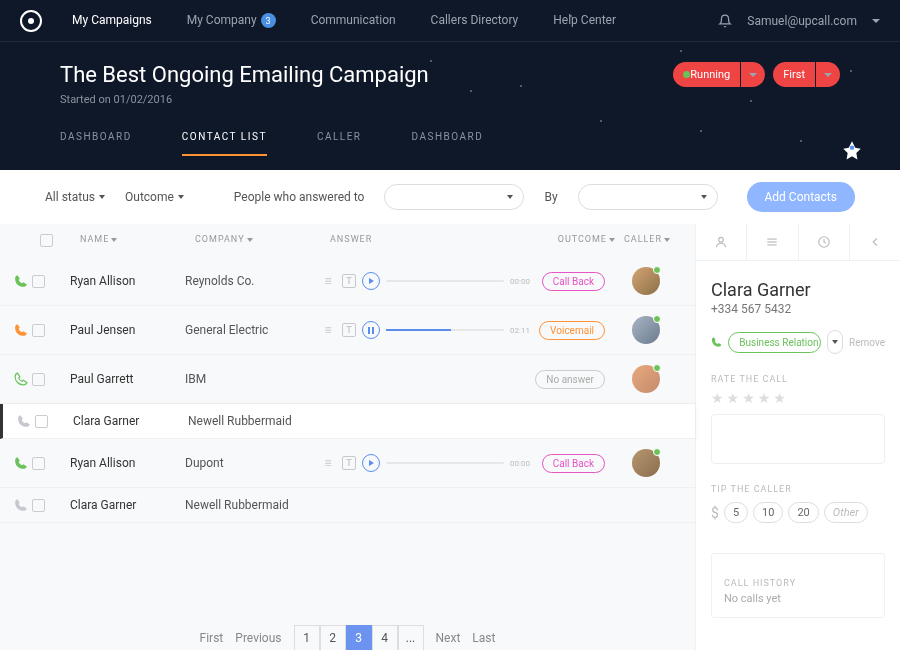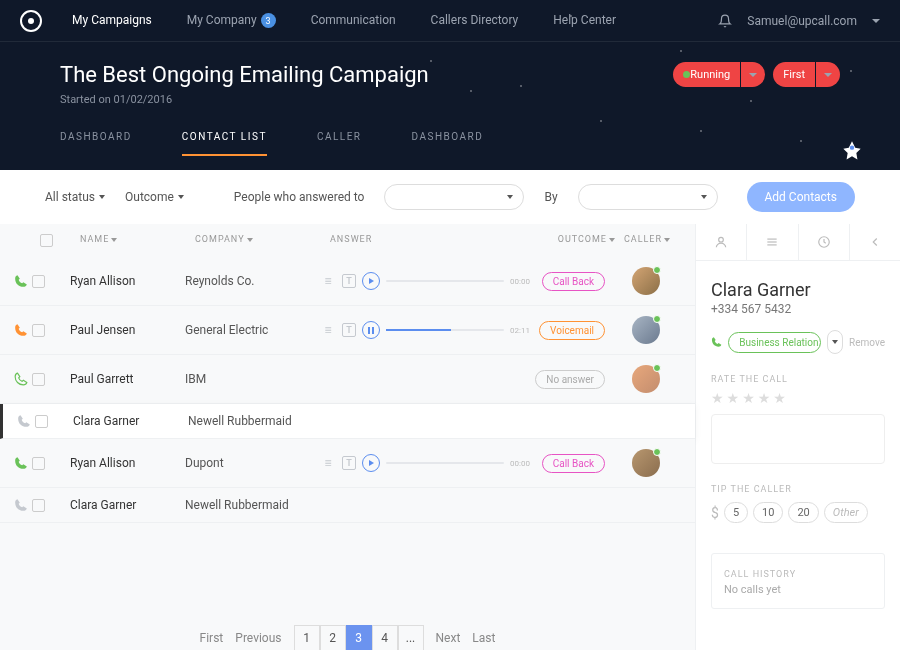--- a/index.html
+++ b/index.html
@@ -409,17 +409,17 @@
         <span>★</span>
       </div>
     <div class="rate-box"></div>
     <div class="sec-label">TIP THE CALLER</div>
     <div class="tip-row">
       <span class="dollar">$</span>
       <span id="tips" style="display: contents;"><span class="tip-btn">5</span><span class="tip-btn">10</span><span class="tip-btn">20</span></span>
       <span class="tip-btn other">Other</span>
     </div>
     <div class="history-box">
-      <div class="sec-label" style="margin-top:3px">CALL HISTORY</div>
+      <div class="sec-label" style="margin-top:12px">CALL HISTORY</div>
       <div class="hist-text">No calls yet</div>
     </div>
   </div>
 </div>
 
 </body></html>

